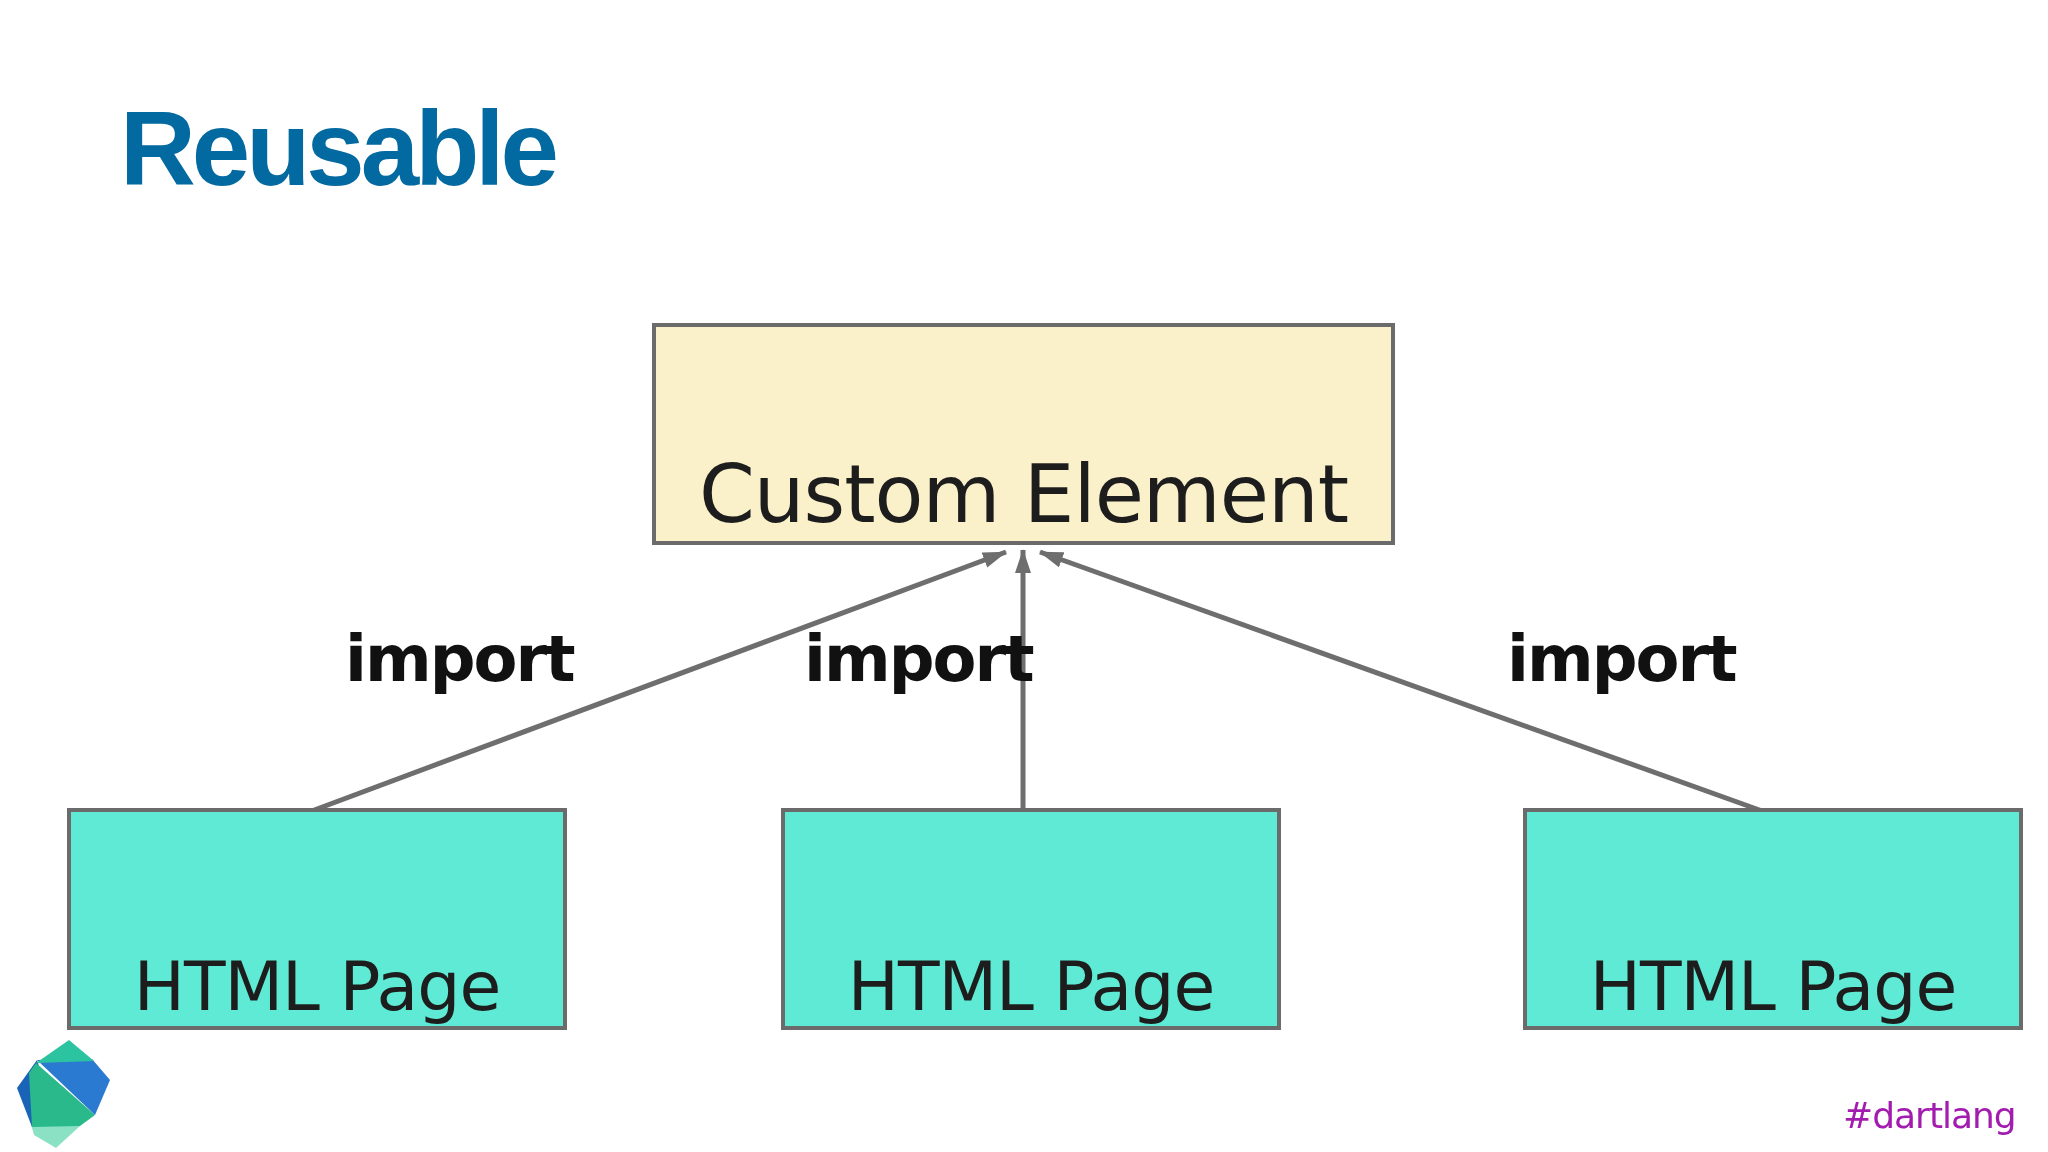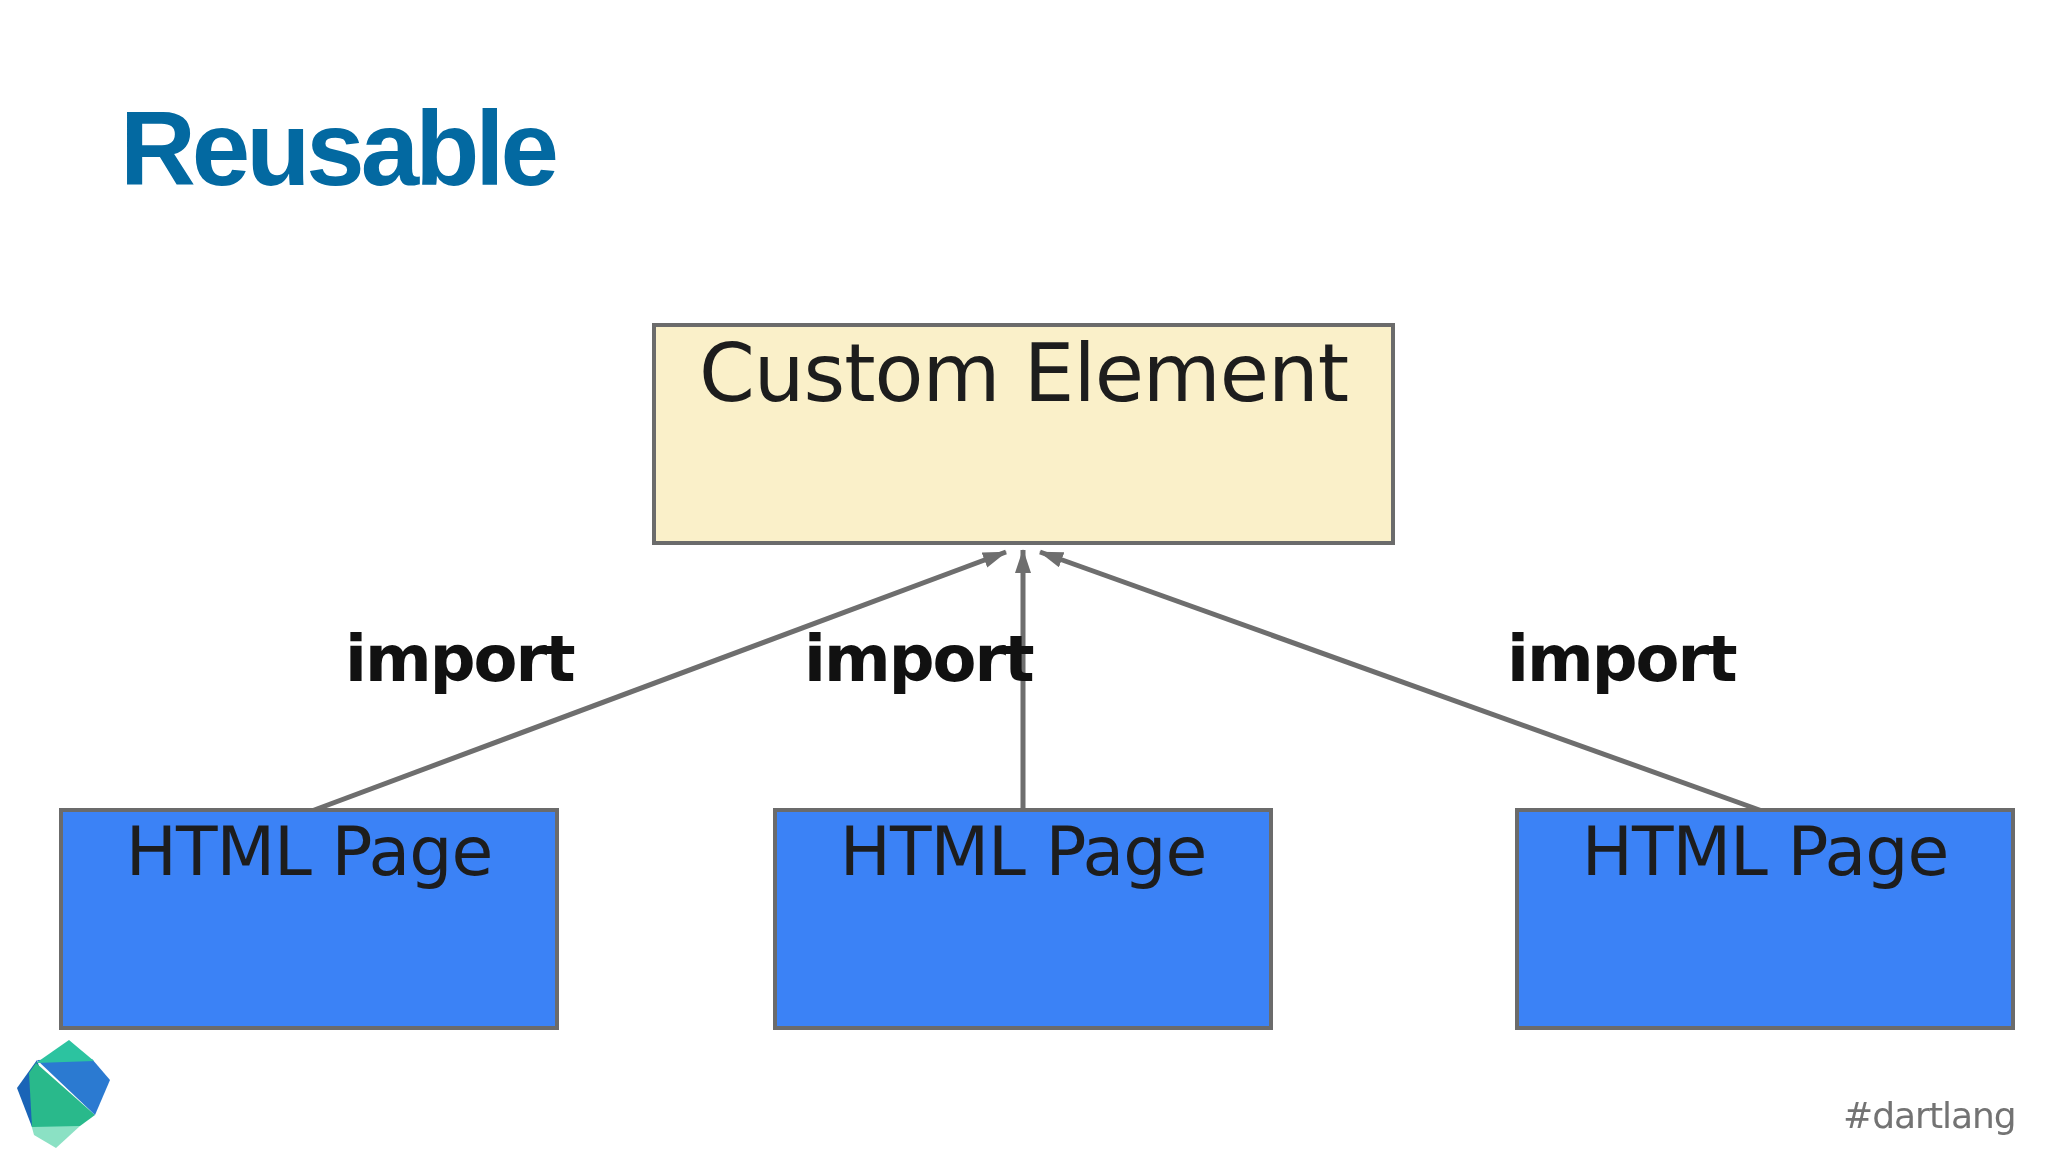--- a/index.html
+++ b/index.html
@@ -26,38 +26,39 @@
   .arrows {
     position: absolute;
     left: 0; top: 0;
     z-index: 1;
   }
   .node {
     position: absolute;
     box-sizing: border-box;
     border: 4px solid #6b6b6b;
     display: flex;
-    align-items: flex-start;
+    align-items: flex-end;
     justify-content: center;
     z-index: 2;
     color: #1d1d1d;
   }
   .node-root {
     left: 652px; top: 323px;
     width: 743px; height: 222px;
     background: #faf0c9;
     font-size: 80px;
     letter-spacing: -1px;
   }
   .node-page {
     top: 808px;
     width: 500px; height: 222px;
-    background: #3b82f6;
+    background: #5eead4;
     font-size: 68px;
     letter-spacing: -1px;
+    margin-left: 8px;
   }
   .node-page-1 { left: 59px; }
   .node-page-2 { left: 773px; }
   .node-page-3 { left: 1515px; }
   .edge-label {
     position: absolute;
     top: 627px;
     font-weight: 700;
     font-size: 64px;
     letter-spacing: -2px;
@@ -72,21 +73,21 @@
   .dart-logo {
     position: absolute;
     left: 16px; top: 1040px;
     z-index: 2;
   }
   .hashtag {
     position: absolute;
     left: 1843px; top: 1094px;
     font-size: 36px;
     letter-spacing: -1px;
-    color: #737373;
+    color: #a21caf;
     line-height: 1.2;
     z-index: 2;
   }
 </style>
 </head>
 <body>
 
 <div class="slide">
 
   <h1 class="title">Reusable</h1>

